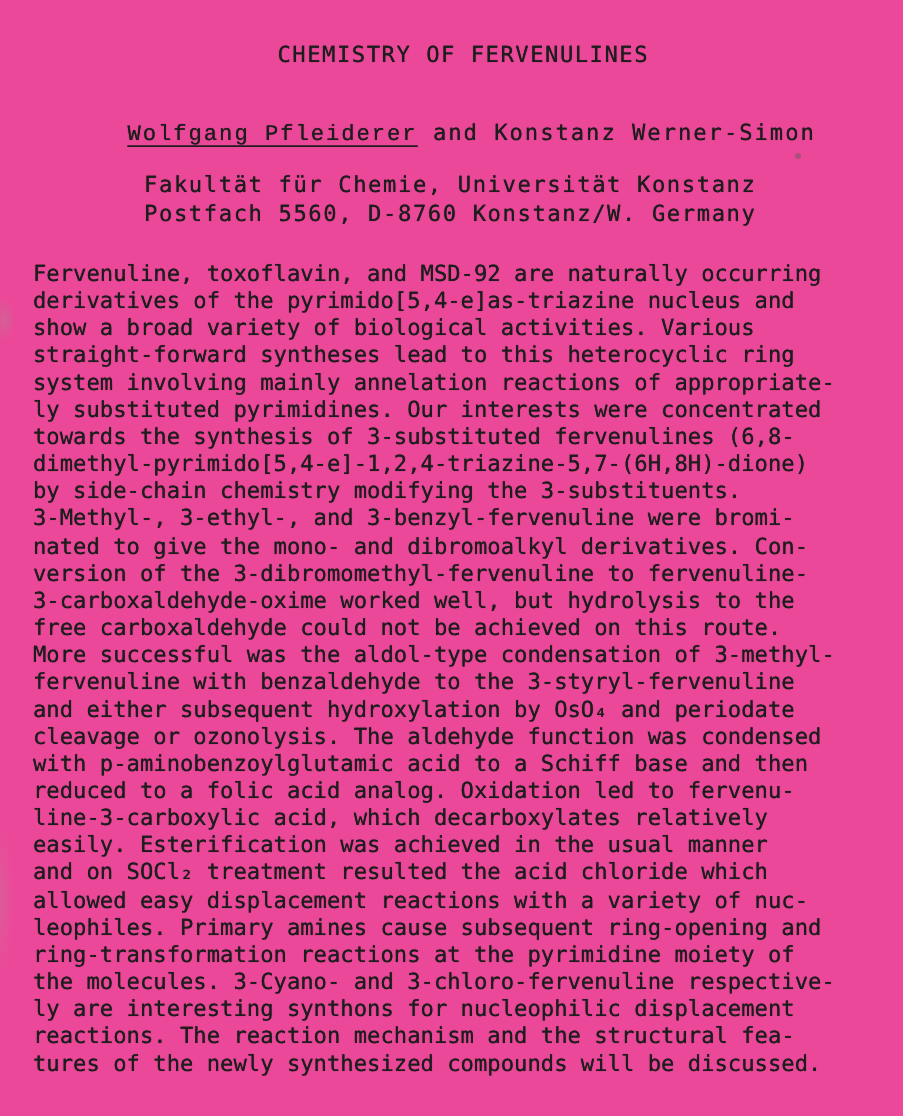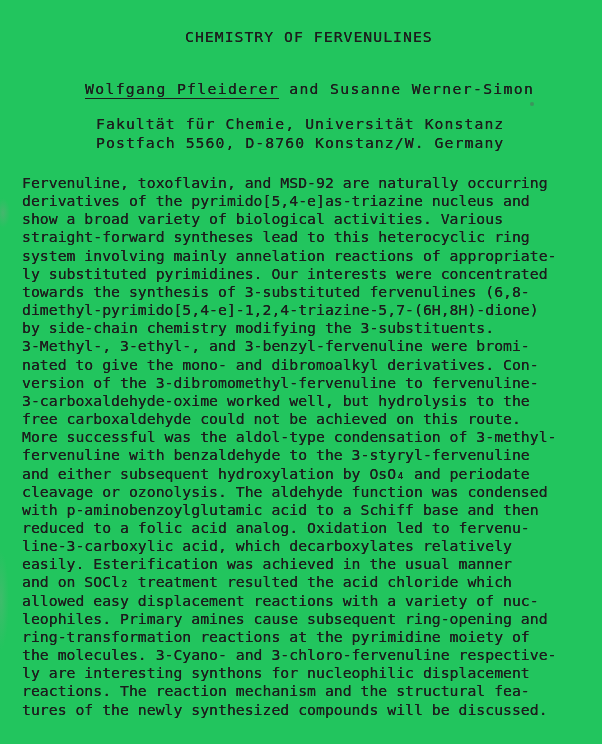--- a/index.html
+++ b/index.html
@@ -9,21 +9,21 @@
   body {
     width: 602px;
     height: 744px;
     background: #ffffff;
     overflow: hidden;
   }
   .page {
     position: relative;
     width: 602px;
     height: 744px;
-    background: #22c55e;
+    background: #ec4899;
     color: #1d1d1d;
     font-family: "DejaVu Sans Mono", "Liberation Mono", monospace;
     font-size: 14.8px;
     text-shadow: 0 0 0.5px currentColor;
   }
   .title {
     position: absolute;
     top: 28px;
     left: 185px;
     letter-spacing: 1.0px;
@@ -35,20 +35,21 @@
     top: 80px;
     left: 85px;
     letter-spacing: 1.3px;
     line-height: 18px;
     white-space: pre;
   }
   .authors .underlined {
     text-decoration: underline;
     text-decoration-thickness: 1.4px;
     text-underline-offset: 4px;
+    font-family: Liberation Mono, monospace;
   }
   .affiliation {
     position: absolute;
     top: 114px;
     left: 96px;
     letter-spacing: 1.05px;
     line-height: 19px;
     white-space: pre;
   }
   .abstract {
@@ -77,21 +78,21 @@
     background: rgba(90,90,90,0.45);
   }
 </style>
 </head>
 <body>
 
 <div class="page">
 
   <div class="title">CHEMISTRY OF FERVENULINES</div>
 
-  <div class="authors"><span class="underlined">Wolfgang Pfleiderer</span><span> and Susanne Werner-Simon</span></div>
+  <div class="authors"><span class="underlined">Wolfgang Pfleiderer</span><span> and Konstanz Werner-Simon</span></div>
 
   <div class="affiliation">Fakultät für Chemie, Universität Konstanz
 Postfach 5560, D-8760 Konstanz/W. Germany</div>
 
   <div class="abstract">Fervenuline, toxoflavin, and MSD-92 are naturally occurring
 derivatives of the pyrimido[5,4-e]as-triazine nucleus and
 show a broad variety of biological activities. Various
 straight-forward syntheses lead to this heterocyclic ring
 system involving mainly annelation reactions of appropriate-
 ly substituted pyrimidines. Our interests were concentrated

